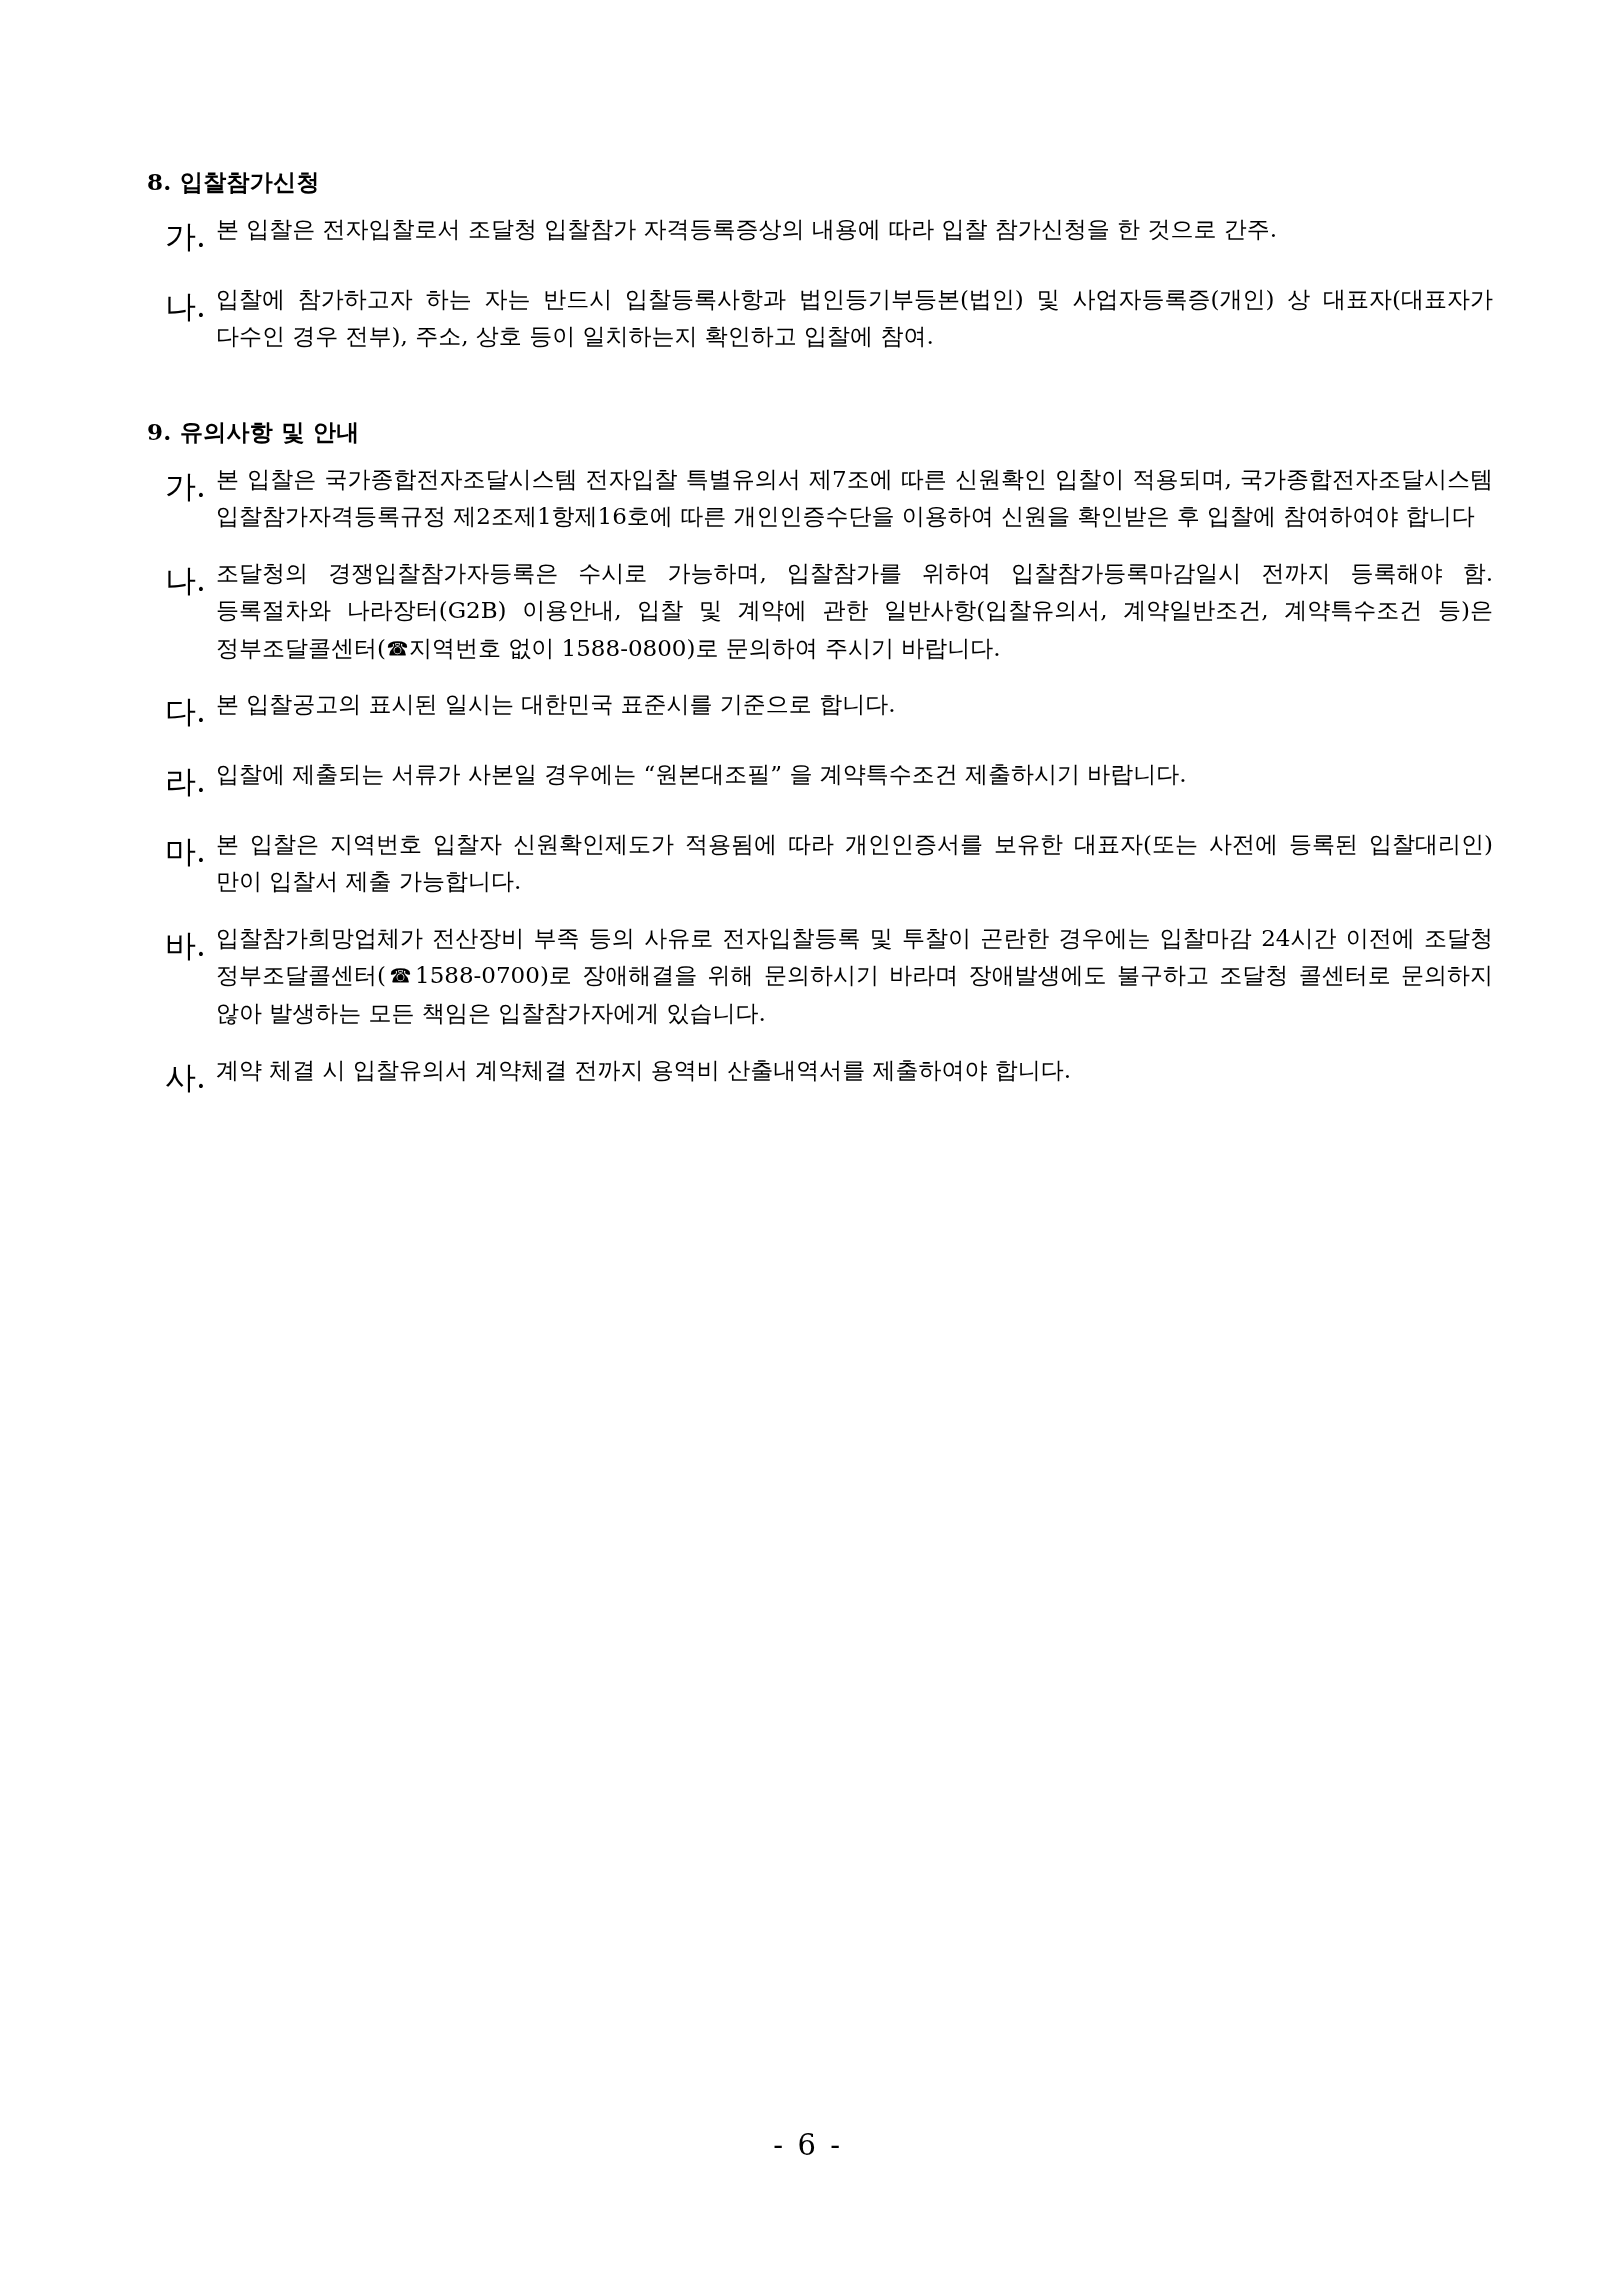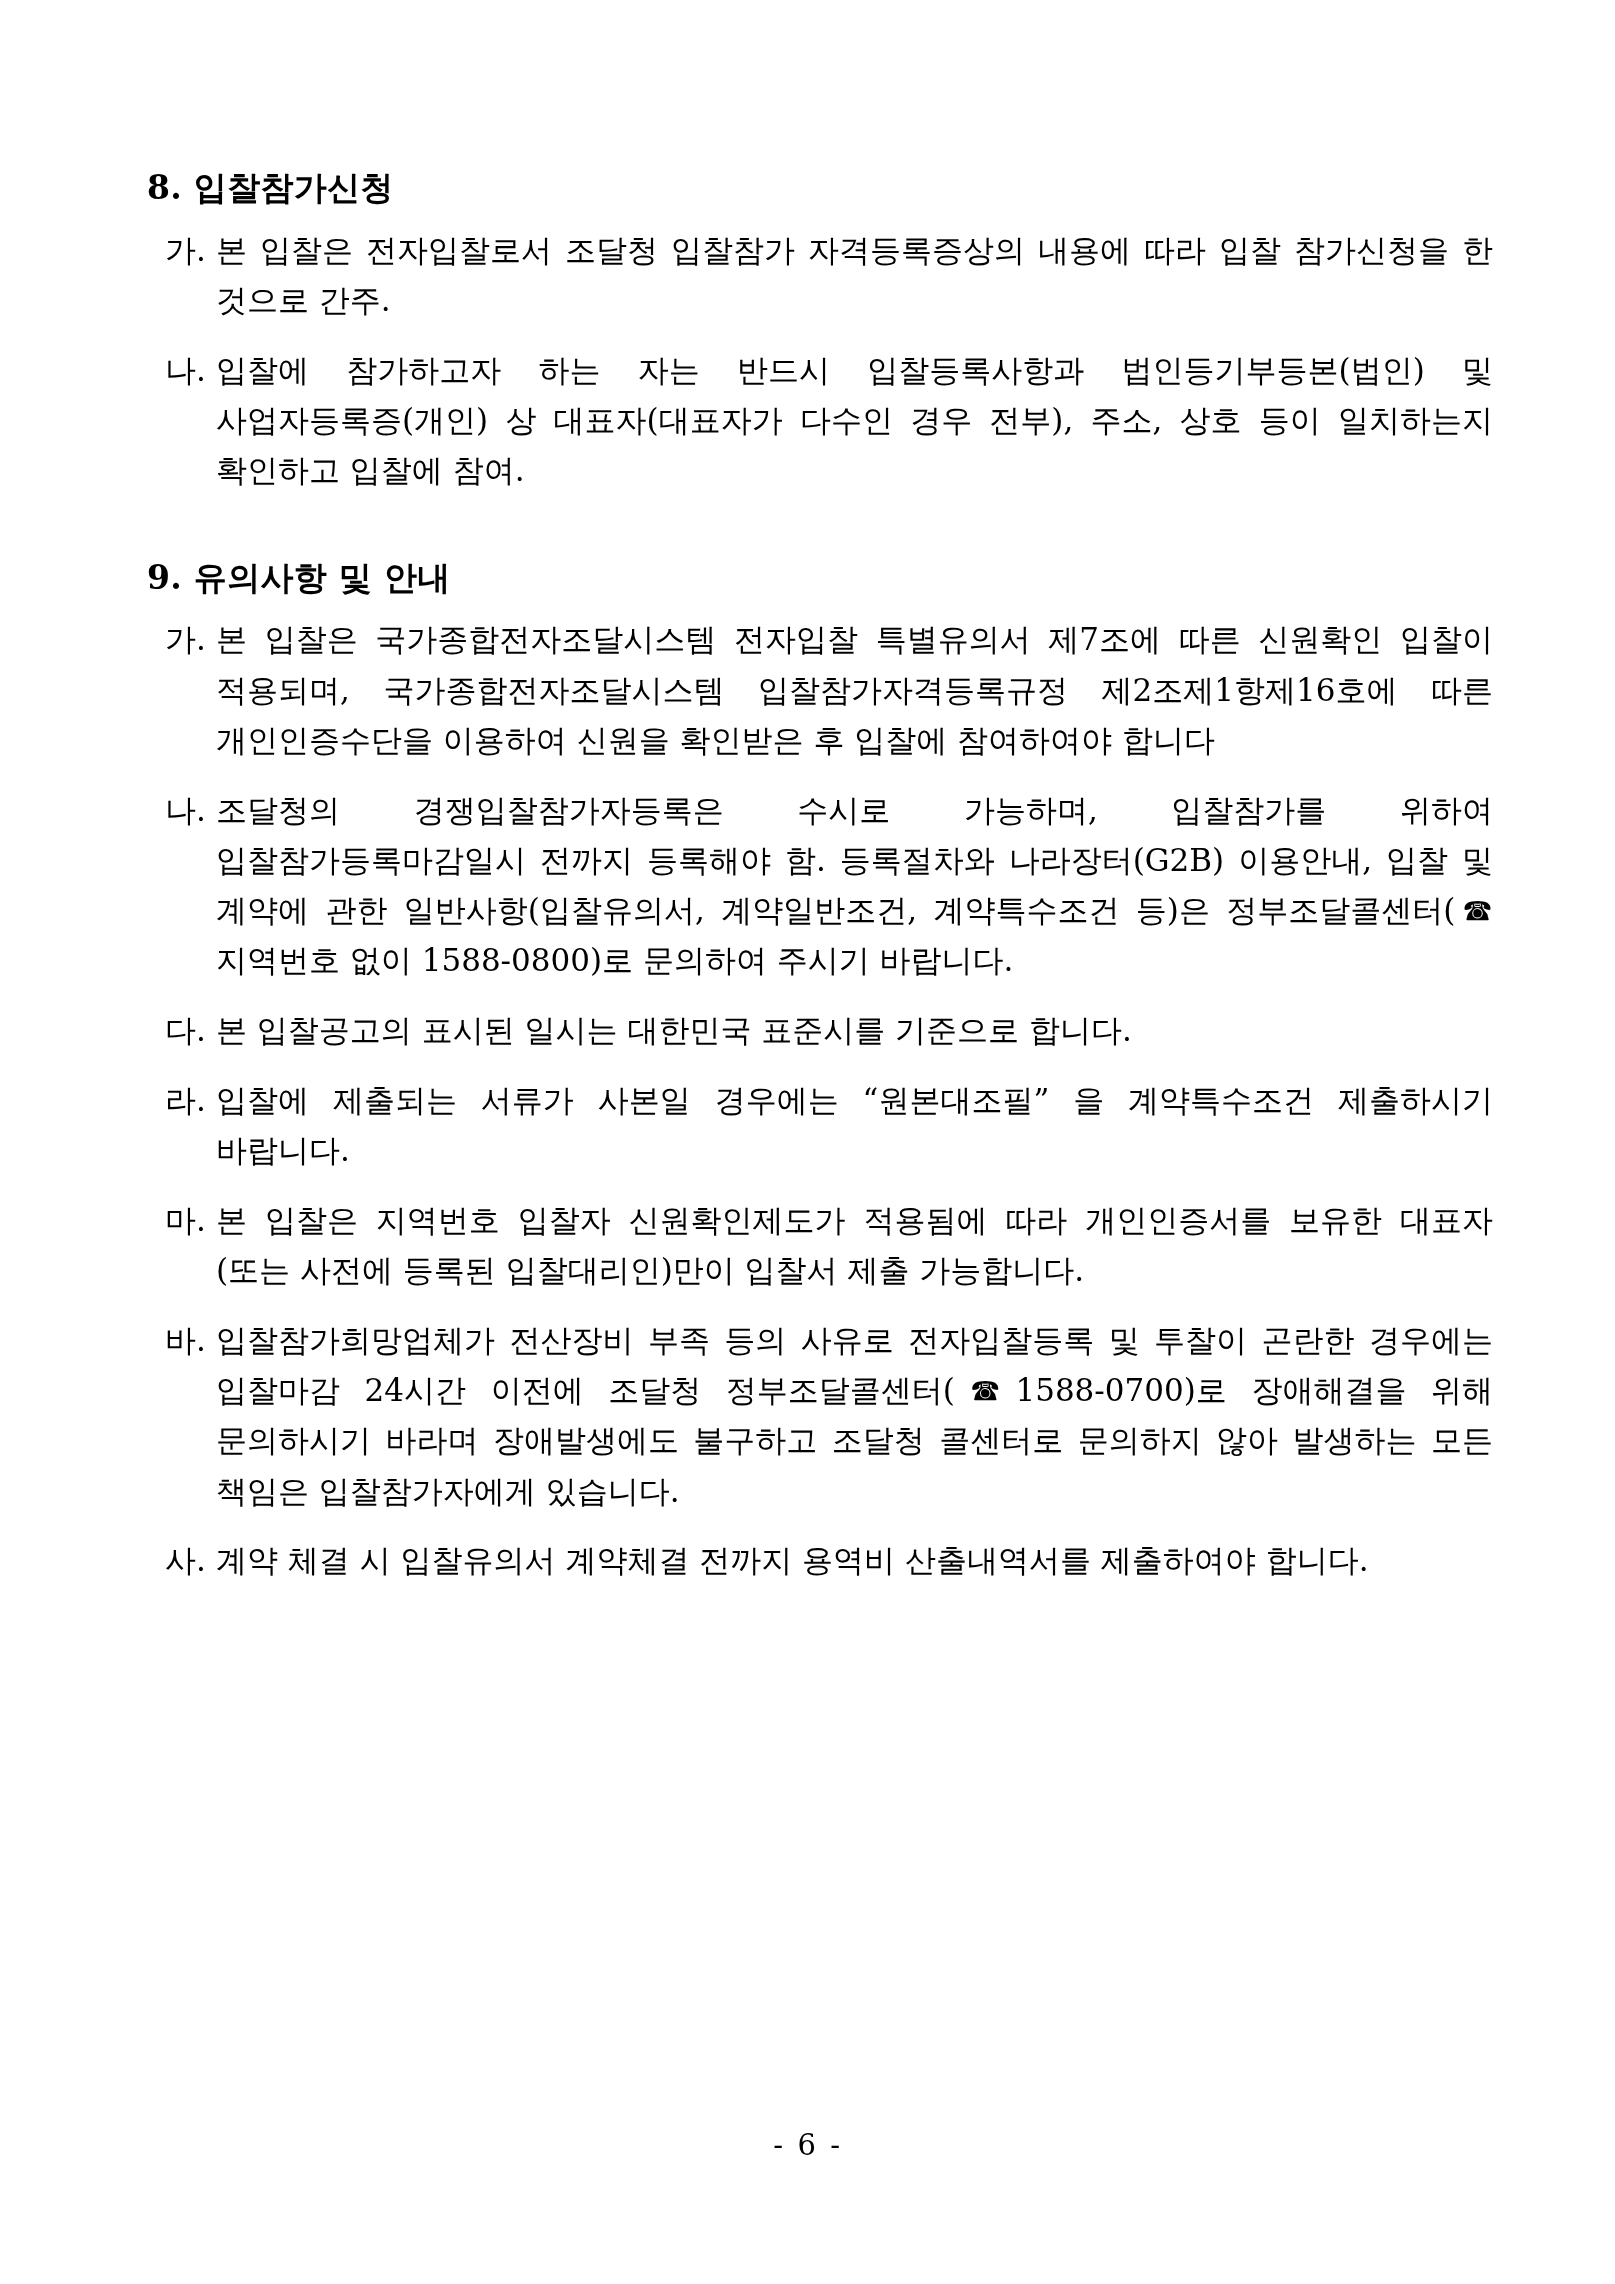--- a/index.html
+++ b/index.html
@@ -23,21 +23,21 @@
     left: 147px;
     top: 166px;
     width: 1346px;
   }
 
   
   .section {
     margin-bottom: 0;
   }
   .section-heading {
-    font-size: 33px;
+    font-size: 23px;
     font-weight: bold;
     line-height: 1.35;
     letter-spacing: 0.3px;
     margin: 0 0 14.3px 0;
     padding-left: 0;
   }
   .section + .section {
     margin-top: 60px;
   }
 
@@ -53,21 +53,21 @@
   }
   .item-marker {
     flex: 0 0 auto;
     width: 51px;
     font-size: 31px;
     line-height: 1.62;
     white-space: nowrap;
   }
   .item-body {
     flex: 1 1 auto;
-    font-size: 31px;
+    font-size: 23px;
     line-height: 1.62;
     text-align: justify;
     text-justify: inter-character;
     word-break: keep-all;
   }
   .item-body p {
     margin: 0;
   }
 
   

